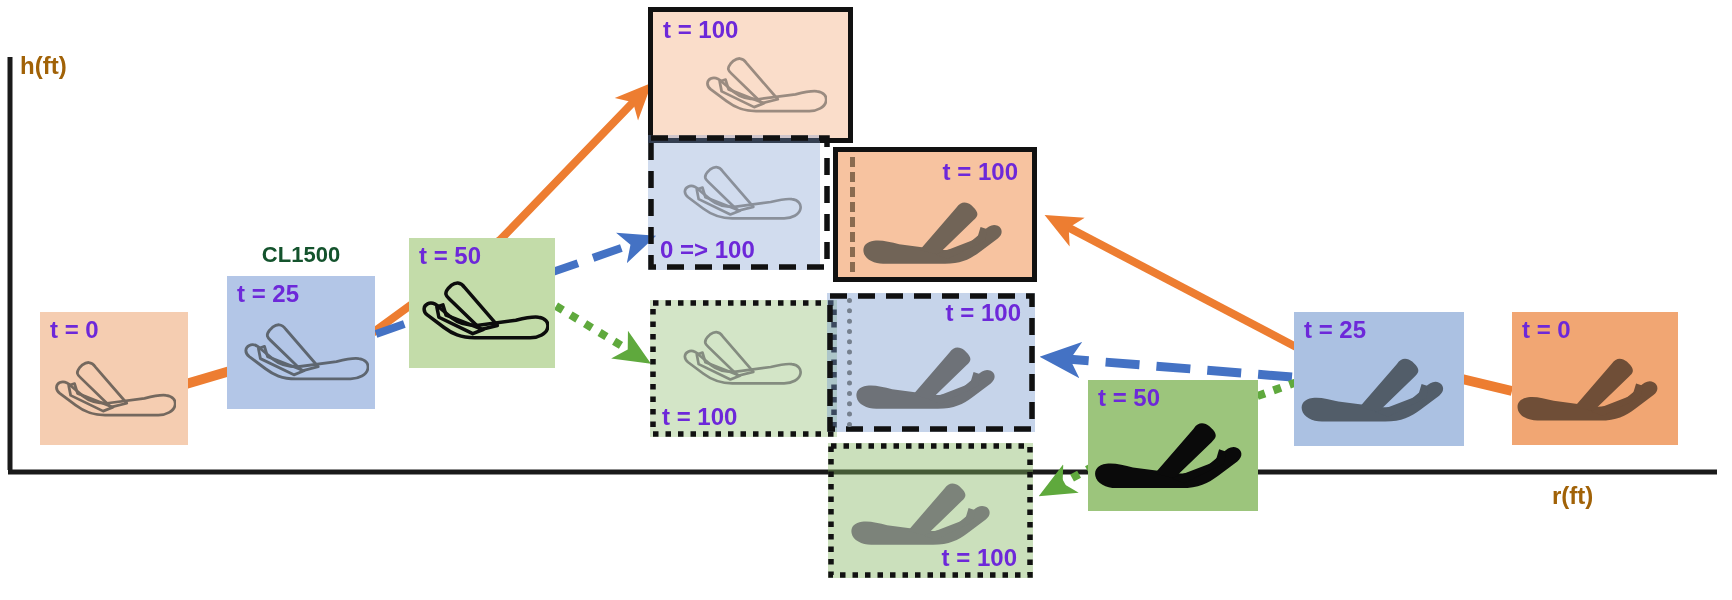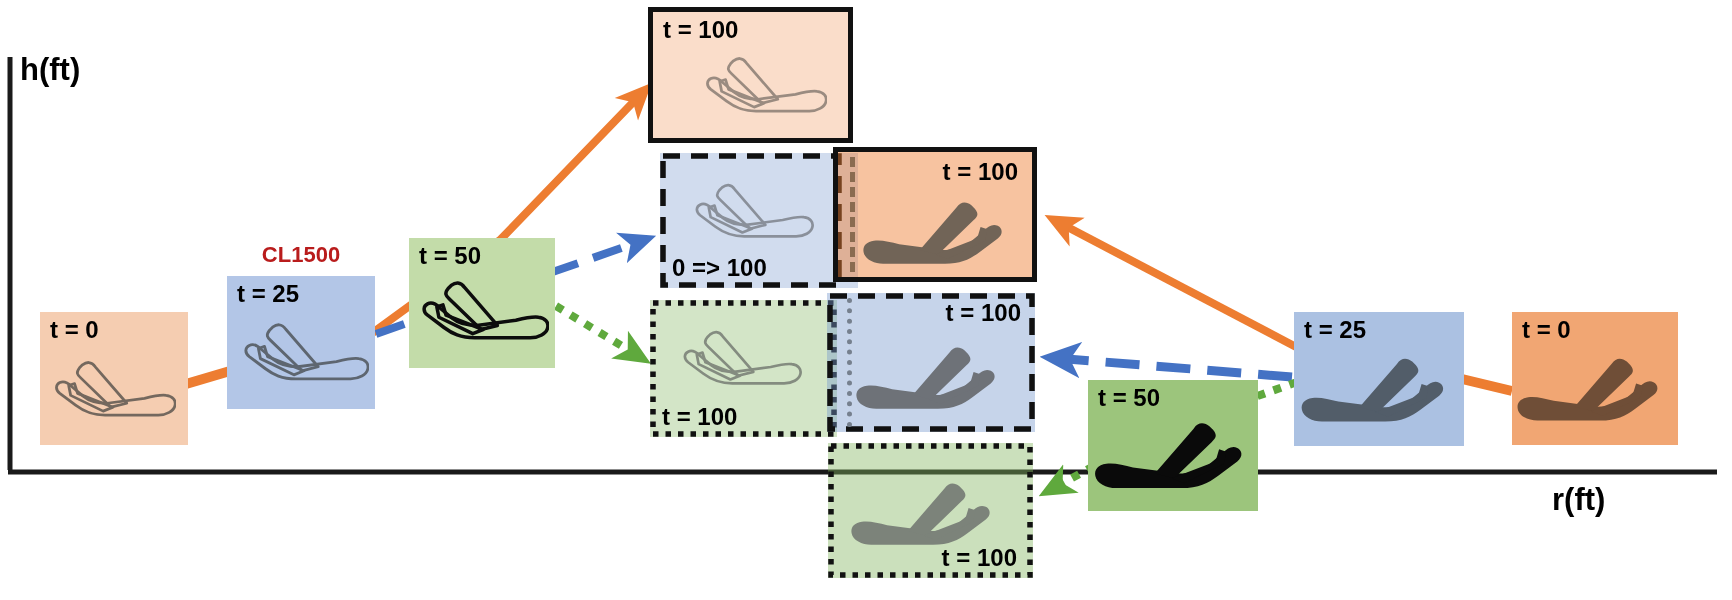--- a/index.html
+++ b/index.html
@@ -3,35 +3,35 @@
 <meta charset="utf-8">
 <style>
   html,body{margin:0;padding:0;background:#ffffff;}
   .canvas{
     position:relative;width:1732px;height:600px;overflow:hidden;
     font-family:"Liberation Sans", sans-serif;background:#ffffff;
   }
   .layer{position:absolute;left:0;top:0;}
   .box{position:absolute;box-sizing:border-box;}
   .box .lbl{
-    position:absolute;font-weight:700;font-size:24px;color:#000000;
+    position:absolute;font-weight:700;font-size:24px;color:#6d28d9;
     line-height:1.05;white-space:nowrap;
   }
   .lbl.tl{top:5px;left:10px;}
   .lbl.tr{top:7px;right:14px;}
   .lbl.bl{bottom:8px;left:12px;}
   .lbl.br{bottom:8px;right:16px;}
   .plane{position:absolute;}
   .mirror{transform:scaleX(-1);}
   .bframe{position:absolute;left:0;top:0;}
   .axis-label{
-    position:absolute;font-weight:700;font-size:31px;color:#000000;white-space:nowrap;
+    position:absolute;font-weight:700;font-size:24px;color:#a16207;white-space:nowrap;
   }
   .callsign{
-    position:absolute;font-weight:700;font-size:22px;color:#b91c1c;text-align:center;
+    position:absolute;font-weight:700;font-size:22px;color:#14532d;text-align:center;
   }
   .inner-dash{position:absolute;top:5px;bottom:5px;width:0;}
 </style>
 </head>
 <body>
 
 <div class="canvas">
 
   <svg class="layer" width="1732" height="600" viewBox="0 0 1732 600">
     <defs>
@@ -97,21 +97,21 @@
       </svg>
   </div>
 
   <div class="box" style="left:648px;top:7px;width:205px;height:136px;background:rgba(237,125,49,0.26);border:5px solid #111;">
     <span class="lbl tl">t = 100</span>
     <svg class="plane" style="left:46px;top:34px;fill:none;stroke:#9A8B80;stroke-width:2.8;stroke-linejoin:round;" width="128" height="74" viewBox="0 0 130 75">
         <use href="#plane-shape"></use>
       </svg>
   </div>
 
-  <div class="box" style="left:648px;top:153px;width:198px;height:135px;background:rgba(120,152,205,0.34);margin-left:12px;">
+  <div class="box" style="left:648px;top:135px;width:172px;height:135px;background:rgba(120,152,205,0.34);">
     <svg class="bframe" width="182" height="135">
         <rect x="3" y="3" width="176" height="129" fill="none" stroke="#111" stroke-width="5.5" stroke-dasharray="17 11"></rect>
       </svg>
     <span class="lbl bl">0 =&gt; 100</span>
     <svg class="plane" style="left:28px;top:20px;fill:none;stroke:#8A909A;stroke-width:2.8;stroke-linejoin:round;" width="126" height="72" viewBox="0 0 130 75">
         <use href="#plane-shape"></use>
       </svg>
   </div>
 
   <div class="box" style="left:650px;top:300px;width:187px;height:137px;background:rgba(130,180,95,0.35);">

